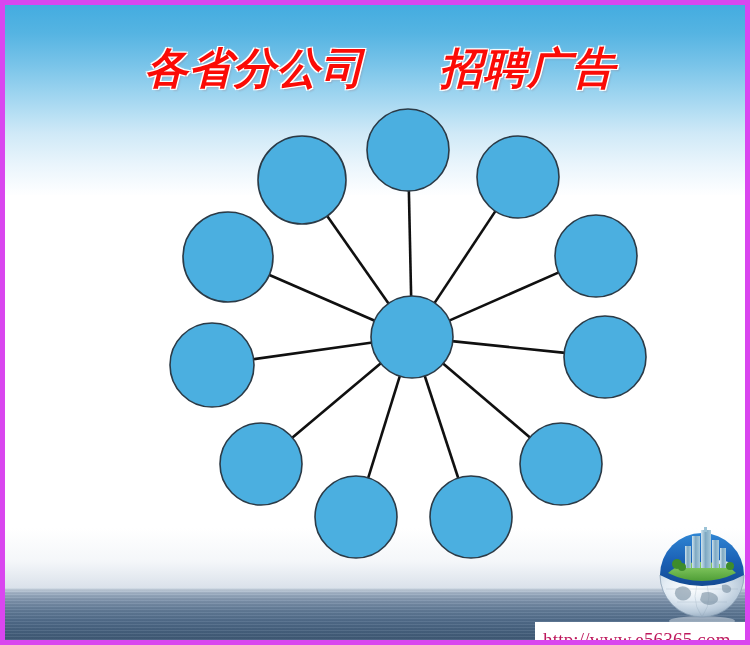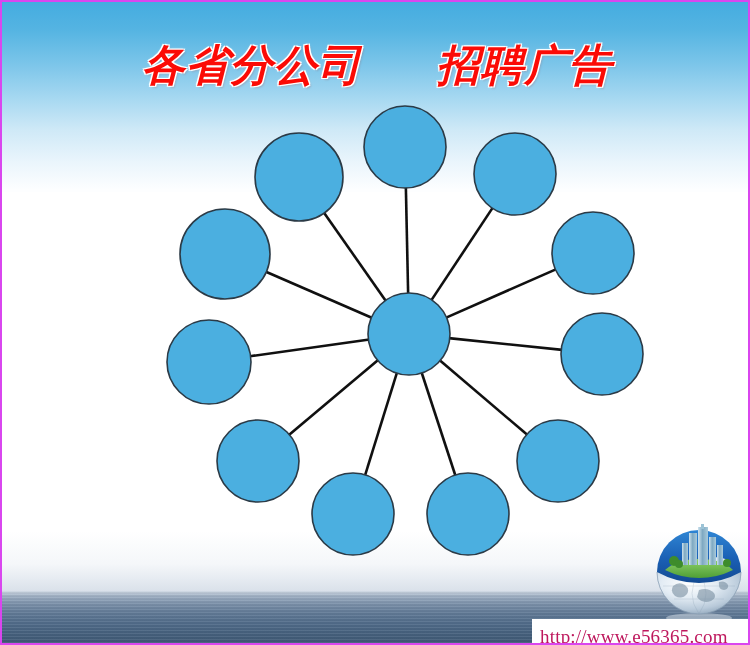--- a/index.html
+++ b/index.html
@@ -10,21 +10,21 @@
   body {
     font-family: "Liberation Sans", sans-serif;
   }
 
   #slide {
     position: relative;
     width: 750px;
     height: 645px;
     overflow: hidden;
     box-sizing: border-box;
-    border: 2px solid #d946ef;
+    border: 5px solid #d946ef;
     background: #ffffff;
   }
 
   
   .bg-sky {
     position: absolute;
     left: 0; top: 0;
     width: 100%;
     height: 200px;
     background: linear-gradient(to bottom,

